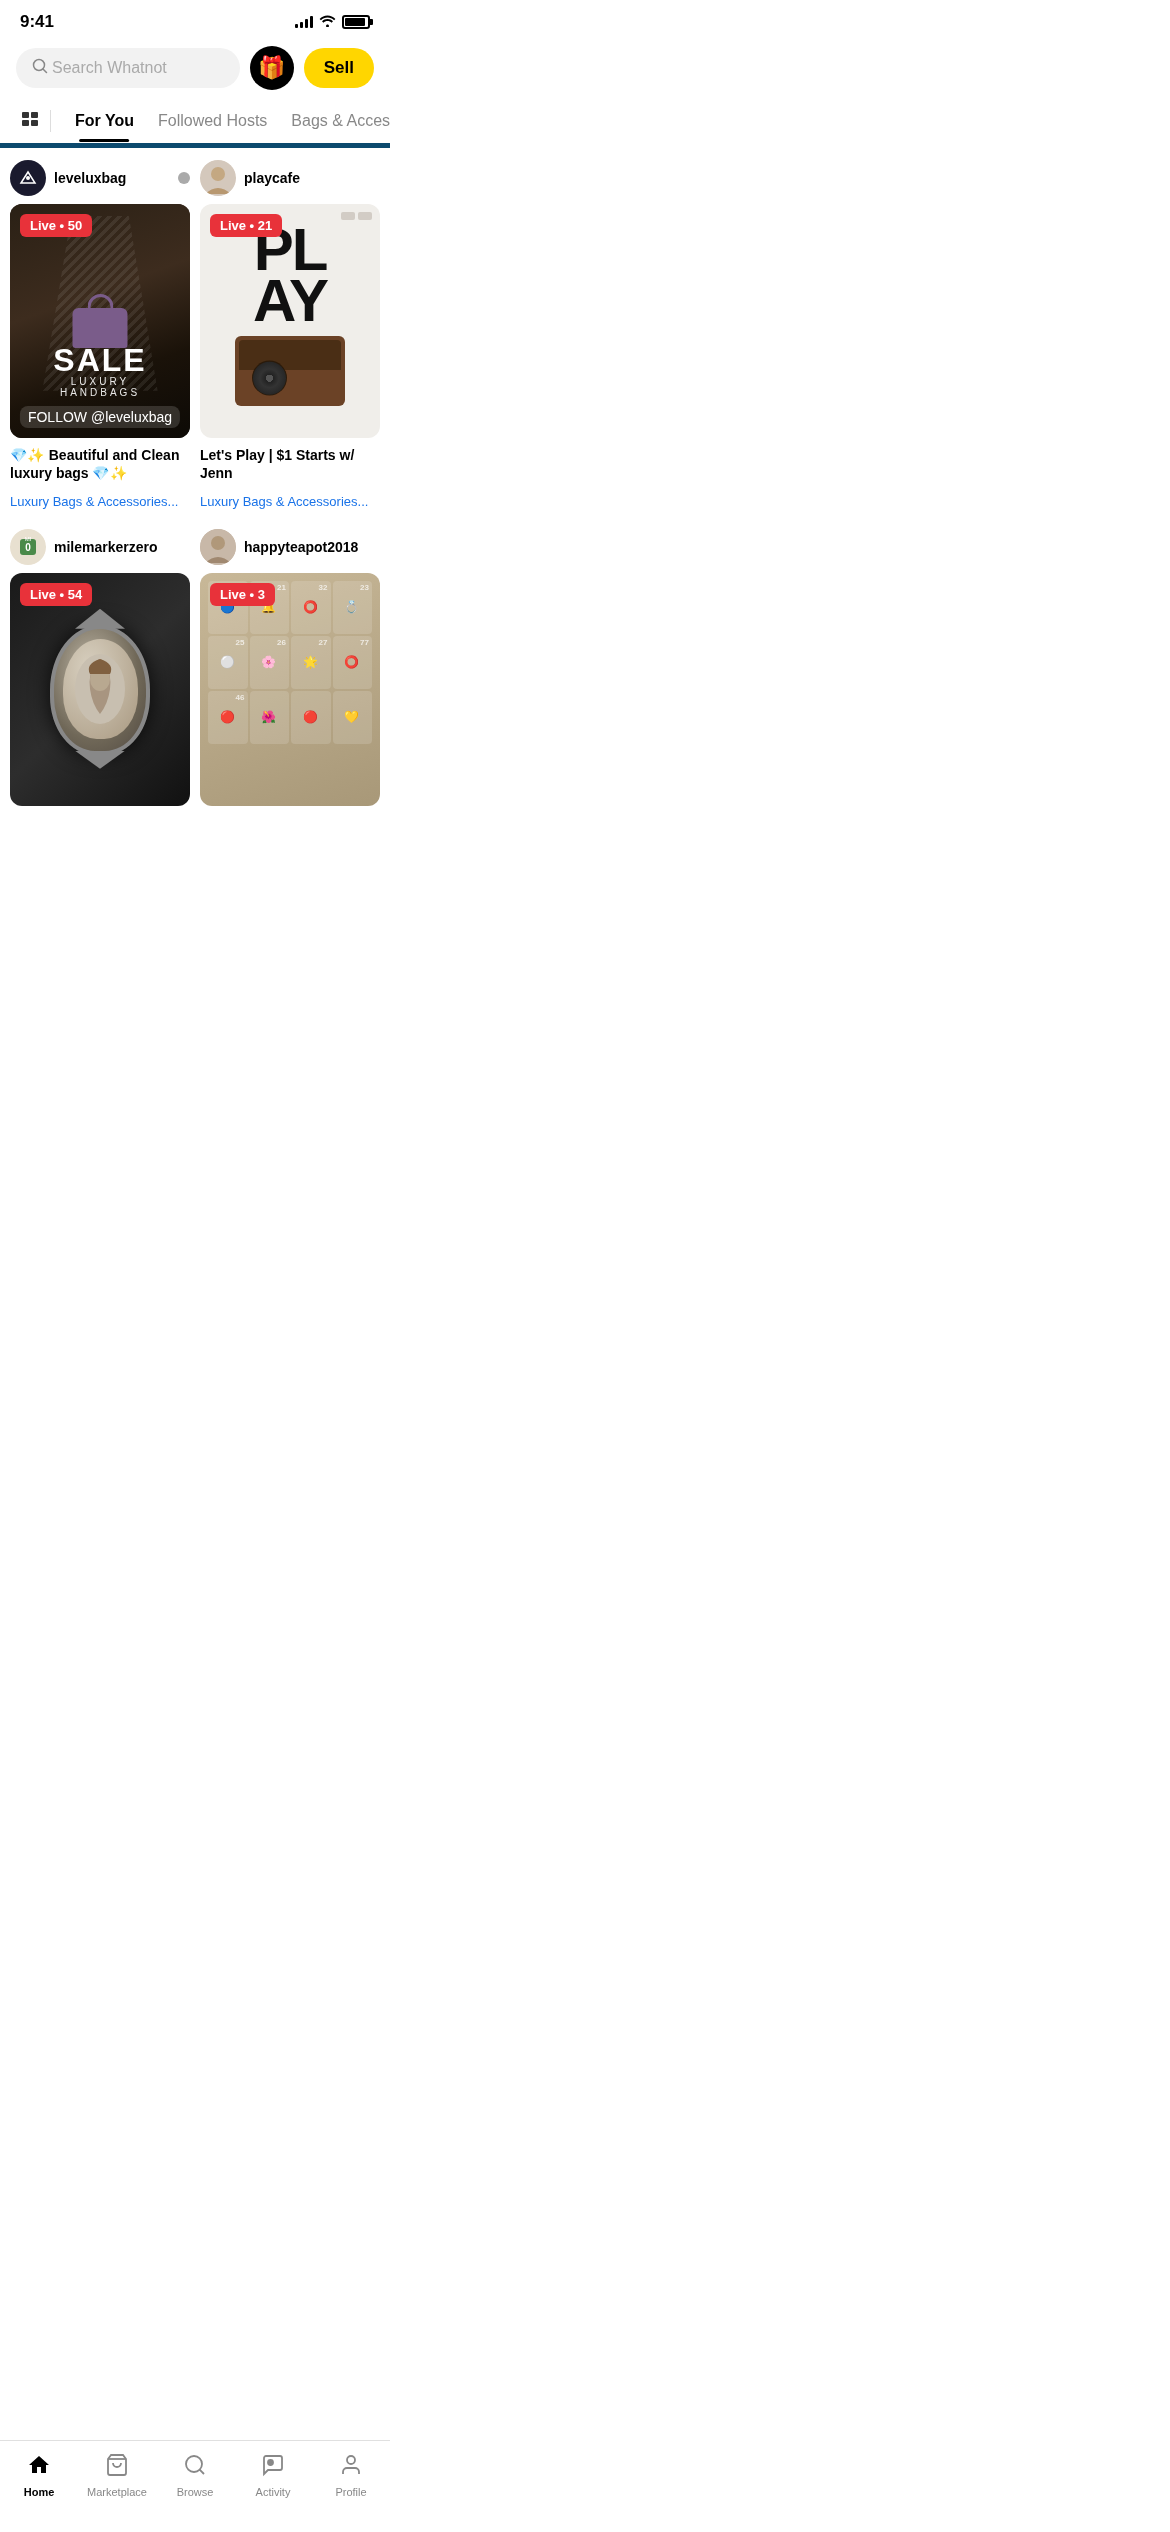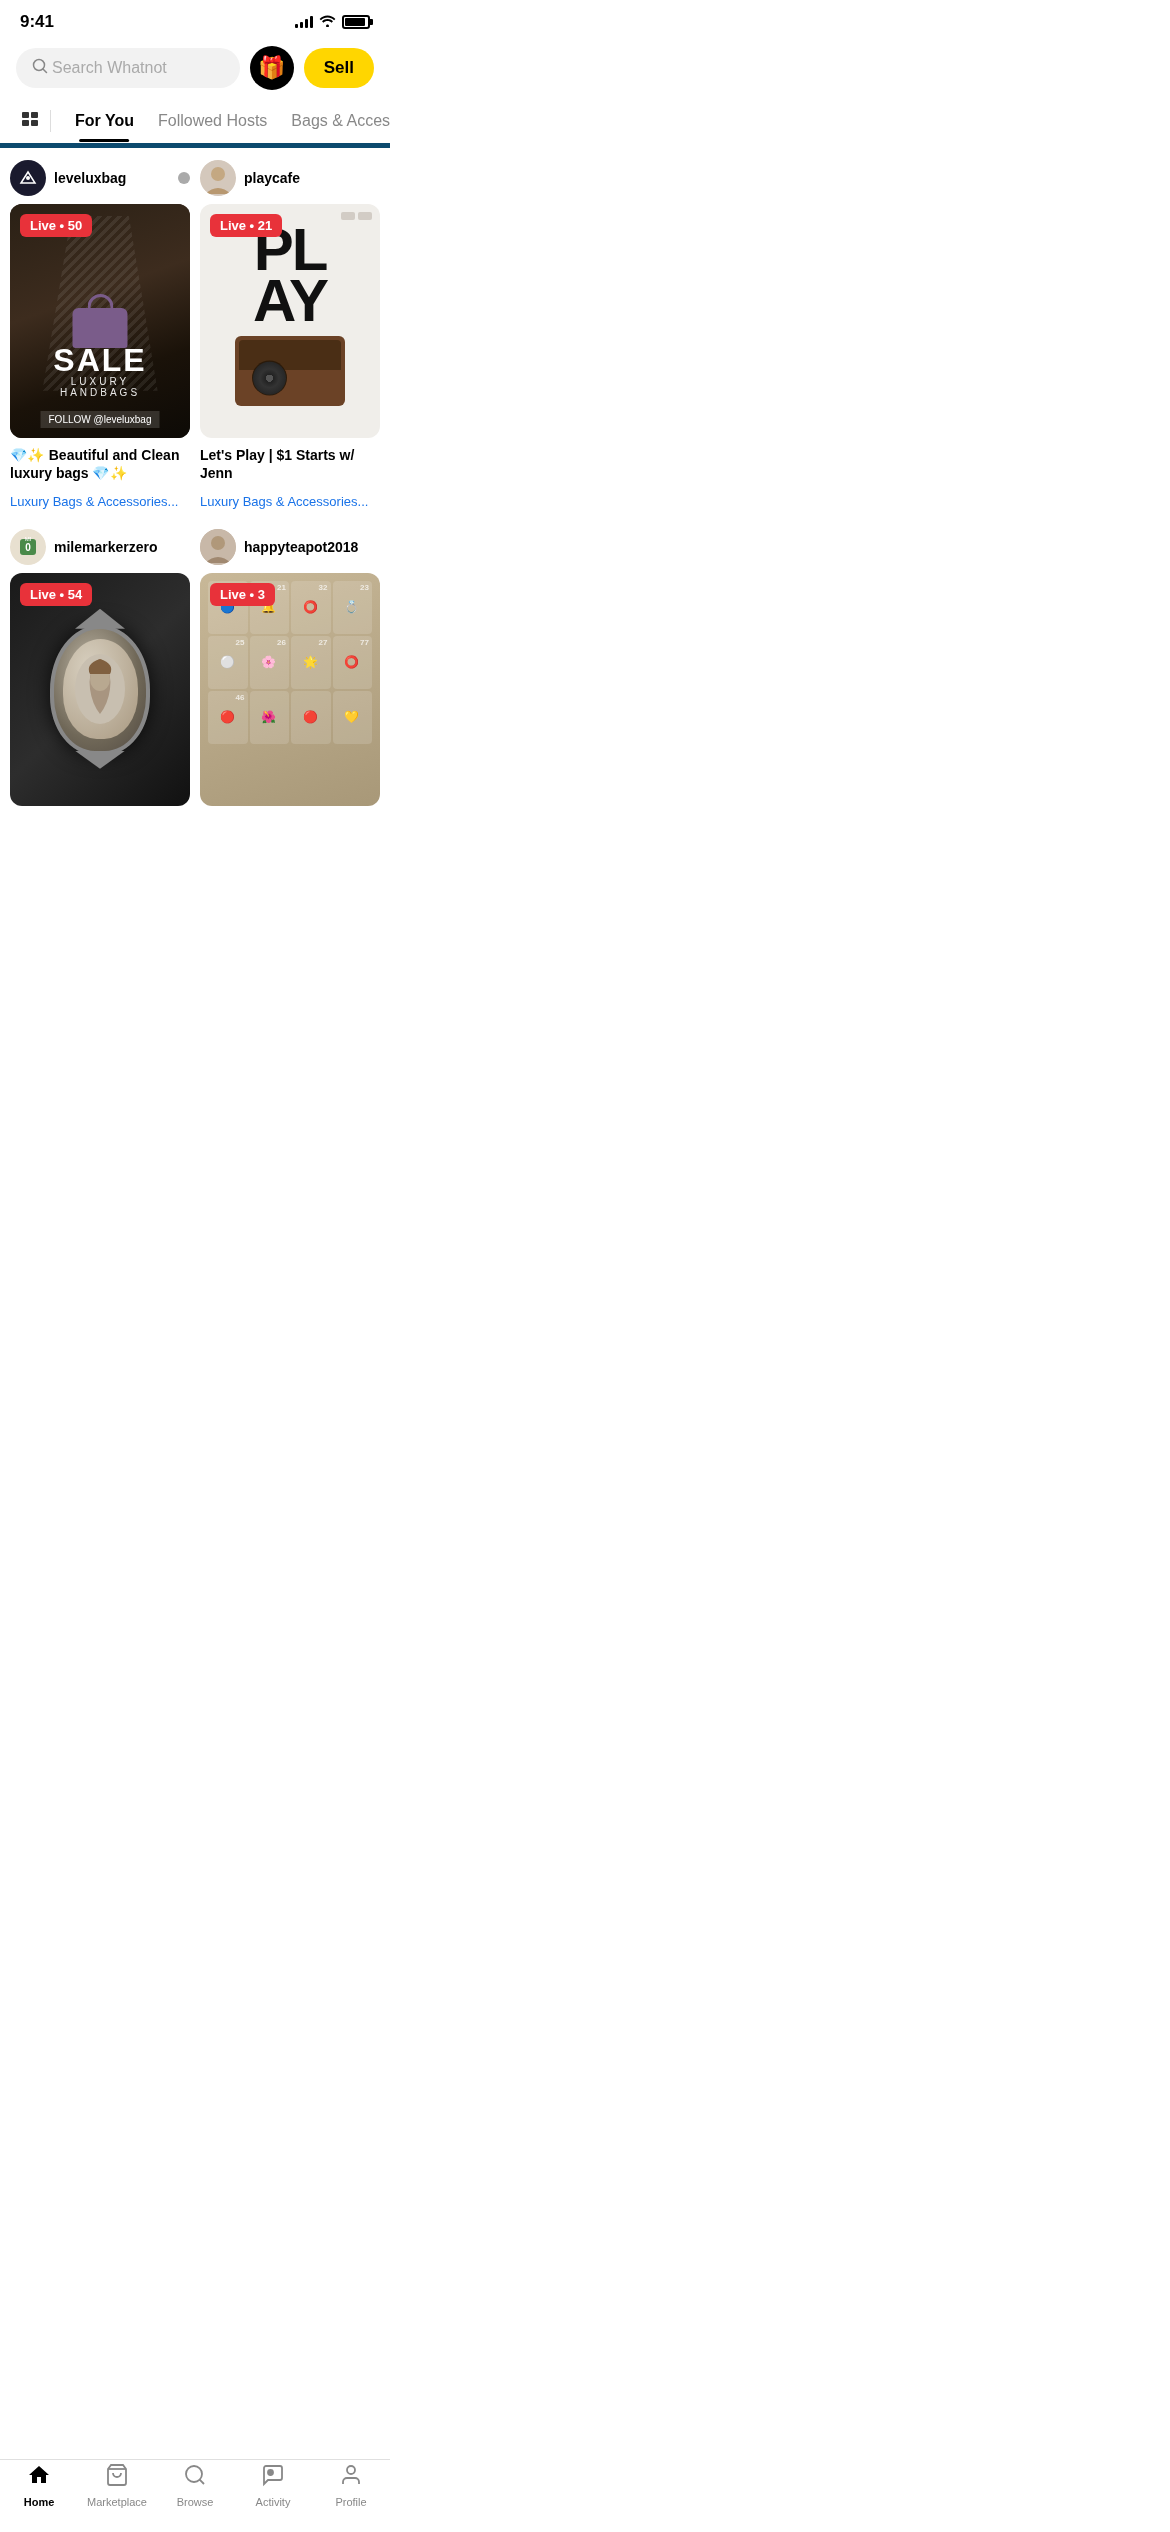--- a/index.html
+++ b/index.html
@@ -285,23 +285,23 @@
       letter-spacing: 3px;
       opacity: 0.9;
     }
     .thumb-levelux .follow-tag {
       position: absolute;
       bottom: 10px;
       left: 50%;
       transform: translateX(-50%);
       background: rgba(255,255,255,0.15);
       color: #fff;
-      font-size: 10px;
+      font-size: 14px;
       padding: 3px 8px;
-      border-radius: 0;
+      border-radius: 8px;
       white-space: nowrap;
     }
 
     
     .thumb-playcafe {
       background: #f0eeea;
       width: 100%;
       height: 100%;
       display: flex;
       flex-direction: column;
@@ -421,29 +421,29 @@
       margin-bottom: 12px;
     }
     .stream-category {
       font-size: 13px;
       color: #1a73e8;
     }
 
     
     .bottom-nav {
       position: fixed;
-      bottom: 4px;
+      bottom: 14px;
       left: 0;
       width: 390px;
       background: #fff;
       border-top: 1px solid #e0e0e0;
       display: flex;
       justify-content: space-around;
       align-items: center;
-      padding: 3px 0 20px;
+      padding: 12px 0 20px;
     }
     .nav-item {
       display: flex;
       flex-direction: column;
       align-items: center;
       gap: 3px;
       flex: 1;
       cursor: pointer;
     }
     .nav-icon {

